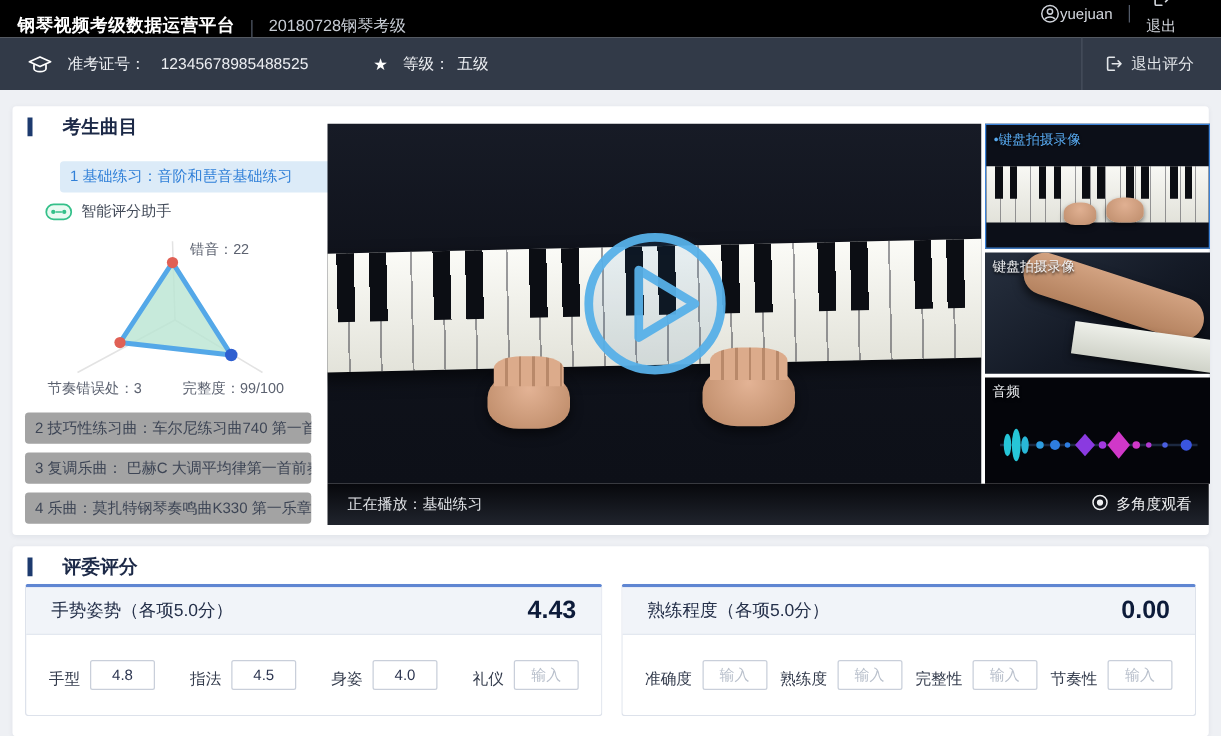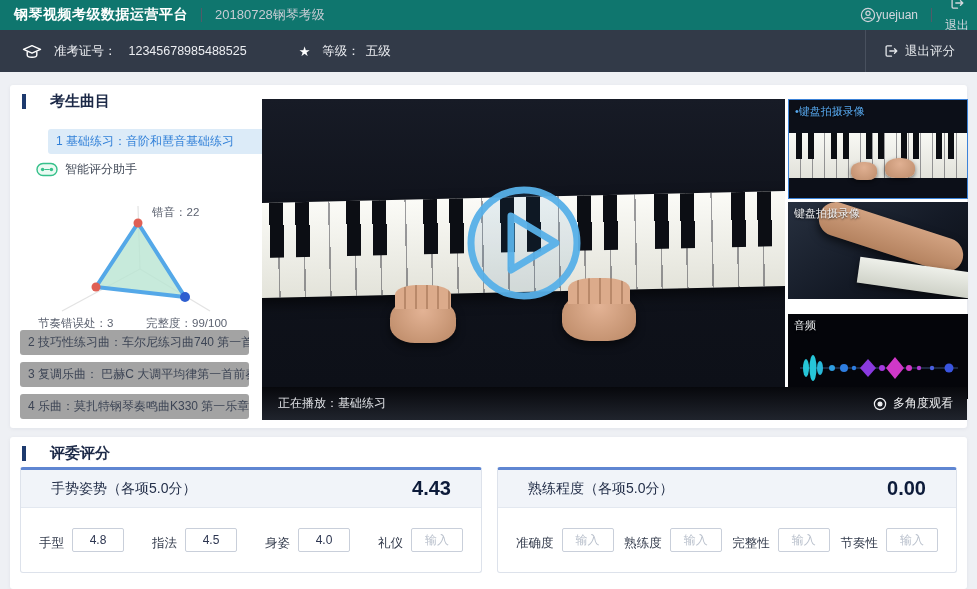--- a/index.html
+++ b/index.html
@@ -5,22 +5,22 @@
   * { margin:0; padding:0; box-sizing:border-box; }
   html,body { width:977px; height:589px; }
   body {
     font-family:"Liberation Sans","DejaVu Sans",sans-serif;
     background:#eef0f4; position:relative; overflow:hidden;
     color:#333;
   }
   .abs { position:absolute; }
 
   
-  .navbar { left:0; top:0; width:977px; height:30px; background:#0f766e;
-    display:flex; align-items:center; padding:0 8px 0 14px; }
+  .navbar { left:0; top:0; width:977px; height:30px; background:#000000;
+    display:flex; align-items:flex-end; padding:0 36px 0 14px; }
   .nav-title { color:#fff; font-size:14px; font-weight:bold; letter-spacing:.5px; }
   .v-div { width:1px; height:14px; background:#525a68; margin:0 13px; }
   .nav-sub { color:#c7ccd4; font-size:13px; }
   .nav-right { margin-left:auto; display:flex; align-items:center; gap:0; }
   .nav-user { color:#d4d8df; font-size:12px; }
   .nav-exit { display:flex; align-items:center; gap:7px; color:#d4d8df; font-size:12px; cursor:pointer;flex-direction:column; }
 
   
   .exambar { left:0; top:30px; width:977px; height:42px; background:#323a48;
     display:flex; align-items:center; padding:0 22px; }
@@ -64,21 +64,21 @@
     background:repeating-linear-gradient(90deg,#dcab8b 0 9px, #b9896a 9px 11px);
     border-radius:40% 40% 0 0; }
   .hand.left  { left:128px; top:198px; width:66px; height:46px; }
   .hand.right { left:300px; top:192px; width:74px; height:50px; }
   .play-wrap { position:absolute; left:50%; top:50%; transform:translate(-50%,-50%); width:122px; height:122px; cursor:pointer; }
 
   .vid-bottombar { left:262px; top:387px; width:705px; height:33px;
     background:linear-gradient(180deg,#07080c,#20242d); display:flex; align-items:center;
     padding:0 14px 0 16px; }
   .now-playing { color:#e2e4e8; font-size:12px; }
-  .multi-angle { margin-left:auto; display:flex; align-items:center; gap:6px; color:#f0f1f3; font-size:12px; cursor:pointer;font-family:Liberation Mono, monospace; }
+  .multi-angle { margin-left:auto; display:flex; gap:6px; color:#f0f1f3; font-size:12px; cursor:pointer;font-family:Liberation Mono, monospace; }
 
   
   .thumb { position:absolute; left:788px; width:180px; overflow:hidden; }
   .thumb-label { position:absolute; left:6px; top:4px; font-size:11px; z-index:3; text-shadow:0 1px 2px rgba(0,0,0,.8); }
   .t1 { top:99px; height:100px; background:#0c0f18; border:1px solid #3b82d8; cursor:pointer; }
   .t1 .thumb-label { color:#58a9f0; }
   .mini-keys { position:absolute; left:0; right:0; top:34%; height:46%;
     background:linear-gradient(180deg,#f8f8f4,#e2e2da); }
   .mini-keys::before { content:""; position:absolute; inset:0;
     background:repeating-linear-gradient(90deg, rgba(40,40,50,0) 0 11px, rgba(40,40,50,.45) 11px 12px); }
@@ -87,28 +87,28 @@
   .mini-hand { position:absolute; border-radius:45% 45% 35% 35%;
     background:radial-gradient(ellipse at 50% 30%, #e0b092, #bd8c6b); box-shadow:0 2px 4px rgba(0,0,0,.5); }
   .t2 { top:202px; height:97px; background:linear-gradient(145deg,#27303f 0%,#141a26 55%,#0a0d14 100%); cursor:pointer; }
   .t2 .thumb-label { color:#f2f3f5; }
   .arm { position:absolute; left:28px; top:18px; width:150px; height:34px; transform:rotate(18deg);
     background:linear-gradient(180deg,#d2a281,#b4825f); border-radius:18px; box-shadow:0 4px 8px rgba(0,0,0,.6); }
   .sleeve { position:absolute; left:-6px; top:6px; width:70px; height:44px; transform:rotate(14deg);
     background:linear-gradient(180deg,#6d7florer 0,#5a6780 0,#3c475e 100%); border-radius:12px; }
   .t2-keys { position:absolute; right:-10px; bottom:8px; width:120px; height:26px; transform:rotate(8deg);
     background:linear-gradient(180deg,#eef0ea,#cfd2c8); box-shadow:0 3px 6px rgba(0,0,0,.5); }
-  .t3 { top:302px; height:85px; background:#04050a; cursor:pointer;margin-top:12px; }
+  .t3 { top:302px; height:85px; background:#04050a; cursor:pointer; }
   .t3 .thumb-label { color:#eceef1; }
 
   
   .score-card { position:absolute; top:467px; height:106px; background:#fff;
     border:1px solid #dde2eb; border-top:3px solid #5f86d2; border-radius:3px; }
   .sc-head { height:38px; background:#f1f4f9; border-bottom:1px solid #e3e8f0;
-    display:flex; align-items:center; padding:0 30px; }
+    display:flex; align-items:center; padding:0 20px; }
   .sc-title { font-size:14px; color:#25304a; }
   .sc-total { margin-left:auto; font-size:20px; font-weight:bold; color:#0d1b3a; }
   .sc-body { height:64px; display:flex; align-items:center; justify-content:space-between; padding:0 18px; }
   .field { display:flex; align-items:flex-end; gap:8px; }
   .field-label { font-size:12.5px; color:#333b4c; white-space:nowrap; }
   .field input { width:52px; height:24px; border:1px solid #c9cfda; border-radius:2px;
     text-align:center; font-size:12px; color:#2c3550; outline:none; background:#fff;
     font-family:"Liberation Sans","DejaVu Sans",sans-serif; }
   .field input::placeholder { color:#b9c0cc; }
 
@@ -193,21 +193,21 @@
     <svg width="22" height="15" viewBox="0 0 22 15">
       <rect x="1" y="1.5" width="20" height="12" rx="6" fill="#eafaf2" stroke="#35c08a" stroke-width="1.4"></rect>
       <circle cx="6.6" cy="7.5" r="1.7" fill="#35c08a"></circle>
       <circle cx="15.4" cy="7.5" r="1.7" fill="#35c08a"></circle>
       <path d="M8.8 7.5 H13.2" stroke="#35c08a" stroke-width="1.2" stroke-linecap="round"></path>
     </svg>
   </span>
   <span>智能评分助手</span>
 </div>
 
-<div class="abs" style="left:26px; top:199px;">
+<div class="abs" style="left:26px; top:186px;">
   <svg width="220" height="135" viewBox="0 0 220 135">
     <g stroke="#e3e3e3" stroke-width="1.2">
       <line x1="114" y1="70" x2="112" y2="7"></line>
       <line x1="114" y1="70" x2="36" y2="112"></line>
       <line x1="114" y1="70" x2="184" y2="112"></line>
     </g>
     <polygon points="112,24 70,88 159,98" fill="#b9e5d2" fill-opacity="0.8" stroke="#54a8e8" stroke-width="4" stroke-linejoin="round"></polygon>
     <circle cx="112" cy="24" r="4.5" fill="#e06055"></circle>
     <circle cx="70" cy="88" r="4.5" fill="#e06055"></circle>
     <circle cx="159" cy="98" r="5" fill="#2e5fd0"></circle>

